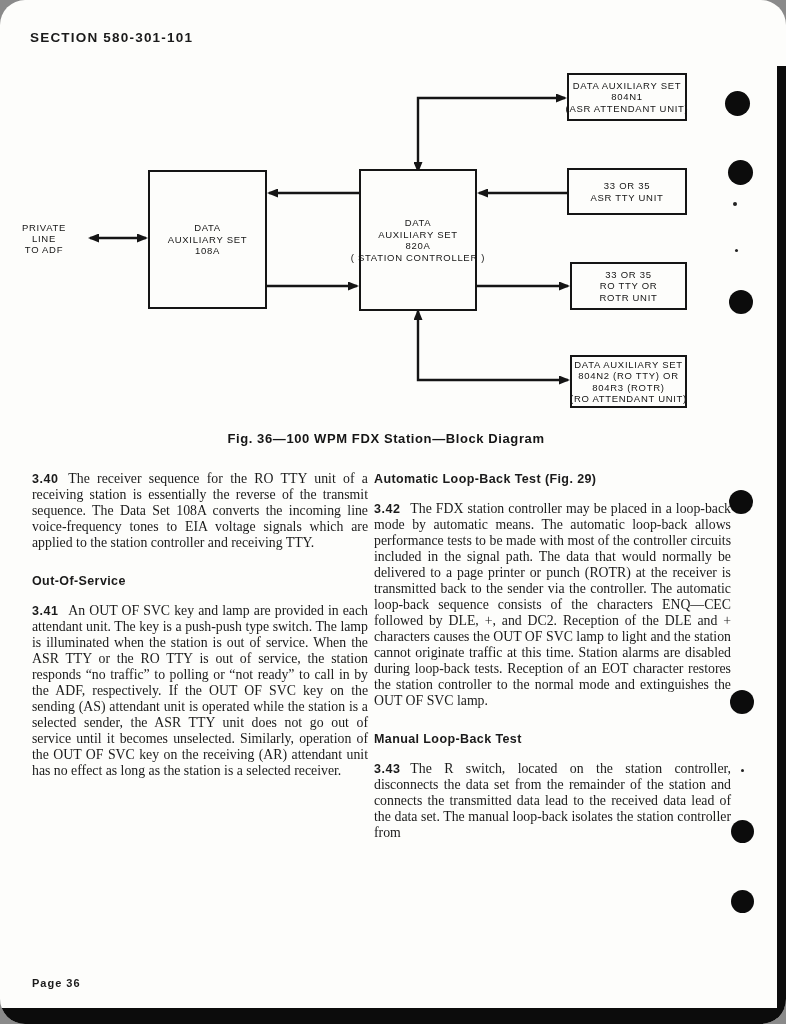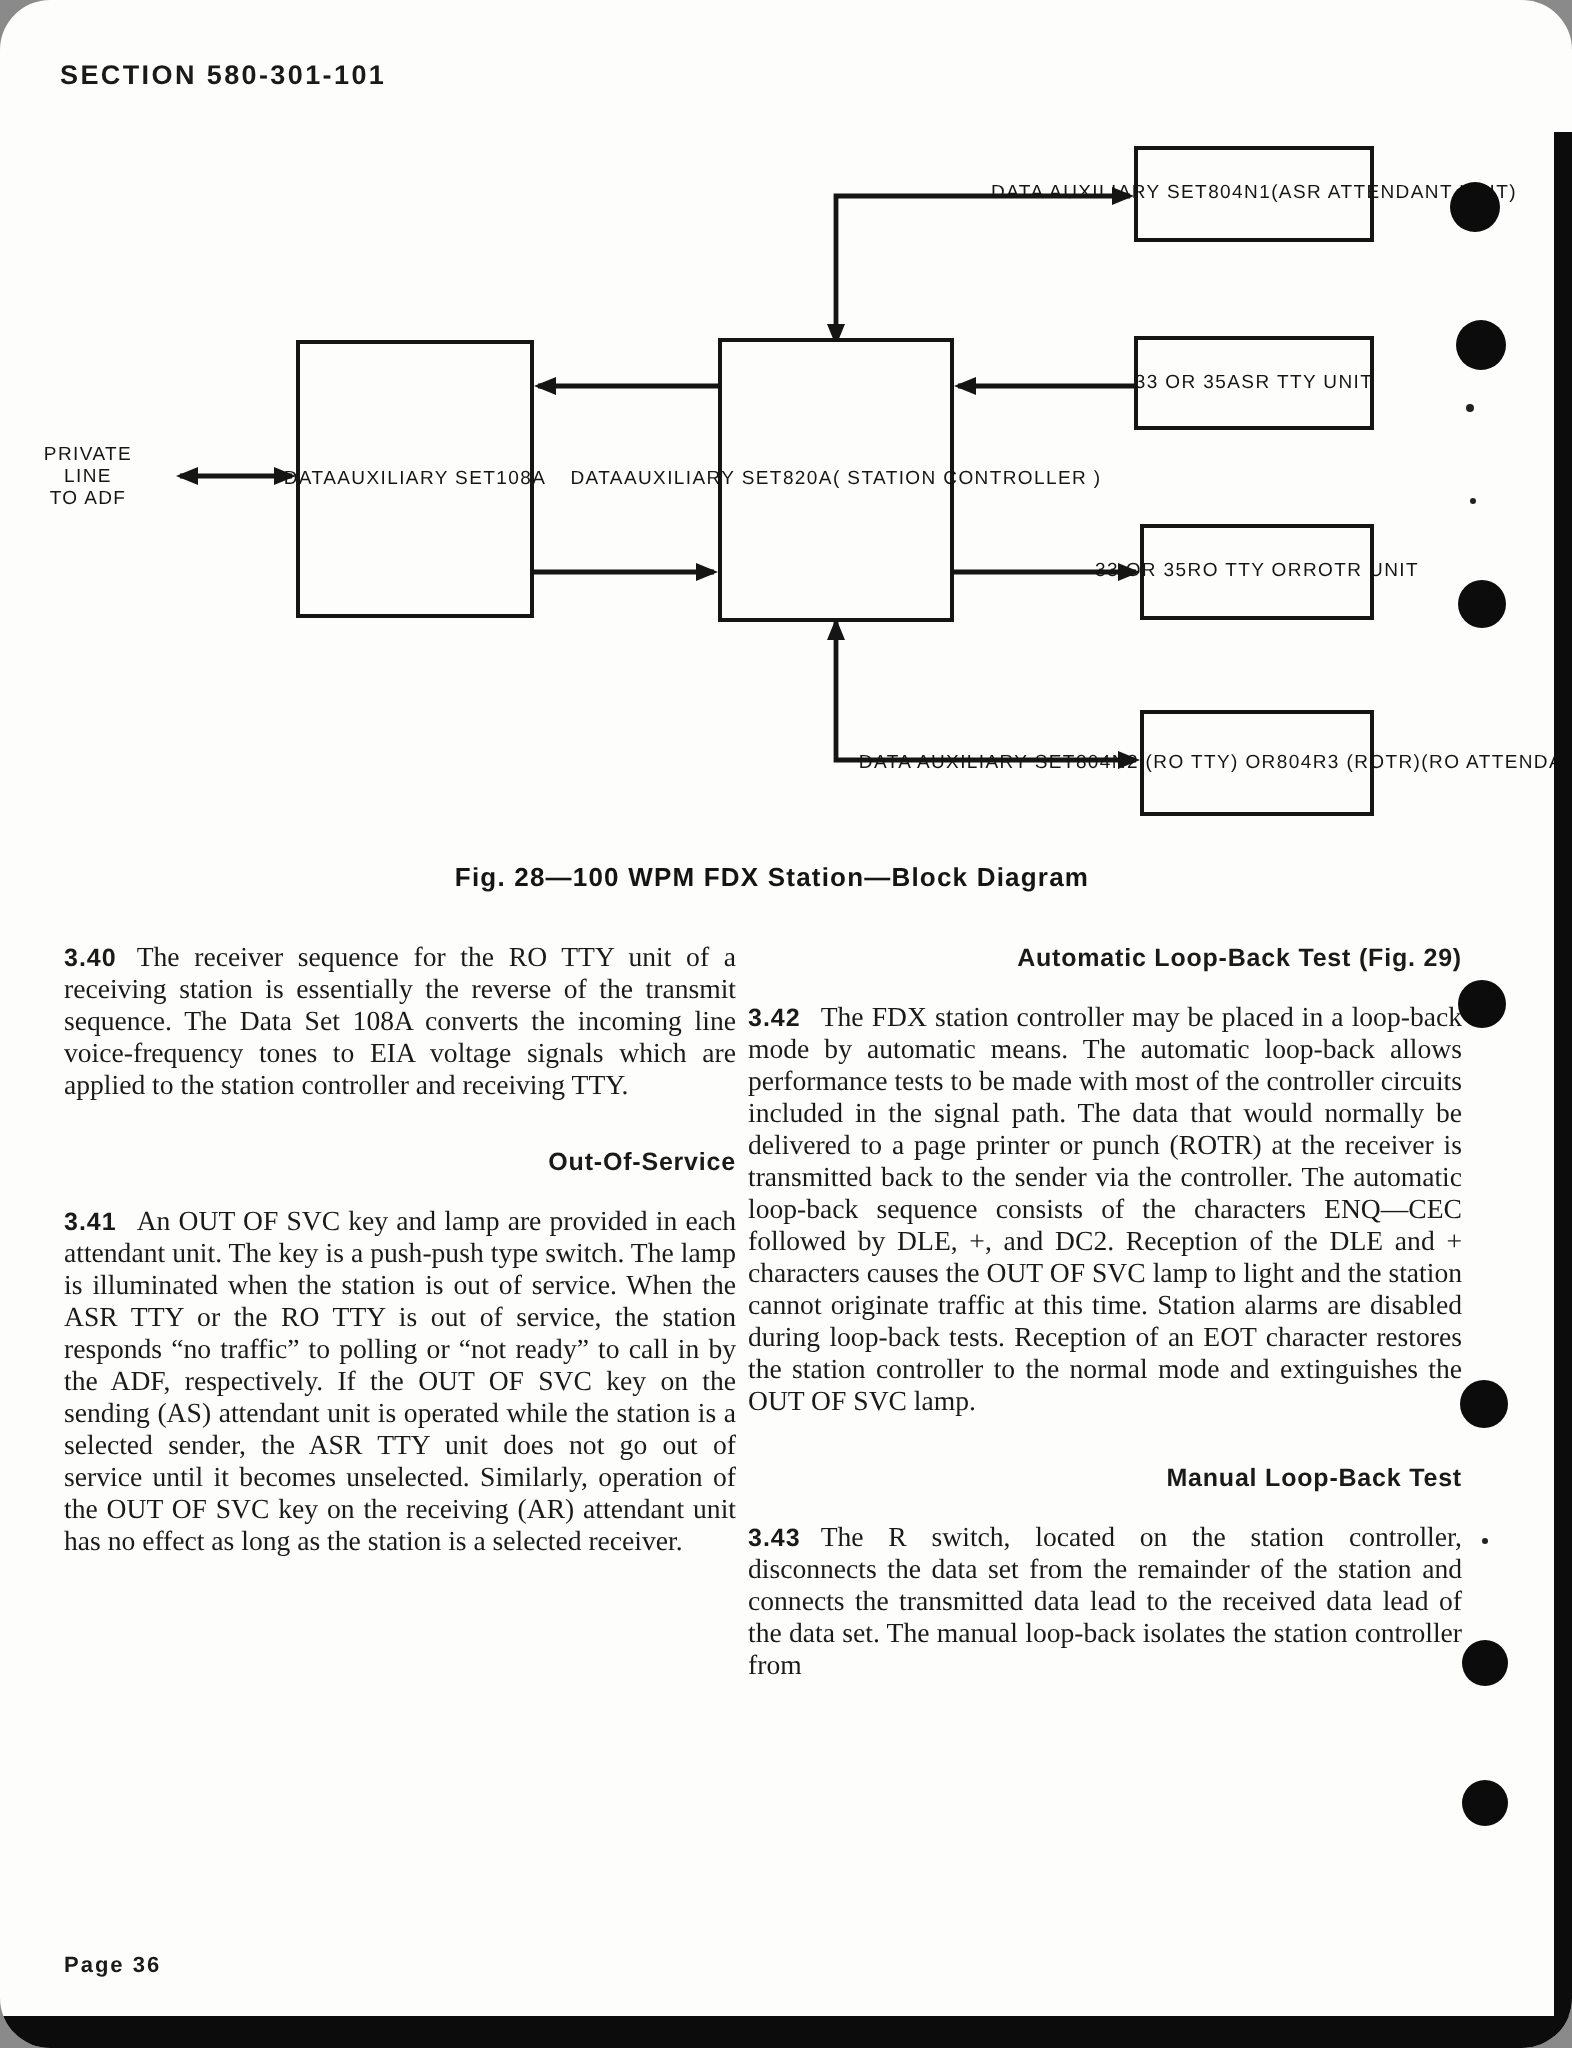--- a/index.html
+++ b/index.html
@@ -9,21 +9,21 @@
   }
   
   .sans-bold{font-family:"Liberation Sans", sans-serif;font-weight:bold;}
   .section-header{position:absolute;left:30px;top:30px;font-size:13.5px;letter-spacing:1.2px;}
   .page-footer{position:absolute;left:32px;top:977px;font-size:11px;letter-spacing:1px;}
   
   .diagram{position:absolute;left:0;top:60px;width:786px;height:370px;}
   .diagram svg{position:absolute;left:0;top:0;}
   .dbox{
     position:absolute;background:#fdfdfb;border:2px solid #151515;
-    display:flex;flex-direction:row;align-items:center;justify-content:center;
+    display:flex;flex-direction:column;align-items:center;justify-content:center;
     font-family:"Liberation Sans", sans-serif;font-size:9.5px;line-height:11.5px;
     letter-spacing:0.7px;text-align:center;color:#151515;white-space:nowrap;
   }
   .ext-label{
     position:absolute;font-family:"Liberation Sans", sans-serif;font-size:9.5px;
     line-height:11px;letter-spacing:0.7px;text-align:center;color:#151515;
   }
   .fig-caption{
     position:absolute;left:0;top:431px;width:772px;text-align:center;
     font-family:"Liberation Sans", sans-serif;font-weight:bold;font-size:13px;
@@ -31,21 +31,21 @@
   }
   
   .col{position:absolute;top:471px;font-size:13.8px;line-height:16px;text-align:justify;}
   .col-left{left:32px;width:336px;}
   .col-right{left:374px;width:357px;}
   .col p{margin:0 0 18px 0;}
   .pnum{font-family:"Liberation Sans", sans-serif;font-weight:bold;font-size:12.5px;
         letter-spacing:0.5px;padding-right:10px;}
   .item-c{padding-left:8px;}
   .subhead{font-family:"Liberation Sans", sans-serif;font-weight:bold;font-size:12.5px;
-           letter-spacing:0.4px;margin:22px 0 14px 0;text-align:right;}
+           letter-spacing:0.4px;margin:22px 0 14px 0;text-align:left;}
   .subhead.first{margin-top:0;}
   
   .dot{position:absolute;background:#0c0c0c;border-radius:50%;}
   .speck{position:absolute;background:#222;border-radius:50%;}
   .edge-strip{position:absolute;left:777px;top:66px;width:9px;height:958px;background:#0c0c0c;}
   .bottom-bar{position:absolute;left:0;top:1008px;width:786px;height:16px;background:#0c0c0c;}
 </style>
 </head>
 <body>
 
@@ -117,21 +117,21 @@
     </div>
 
     <div class="dbox" style="left:570px;top:295px;width:113px;height:49px;">
       <div>DATA AUXILIARY SET</div>
       <div>804N2 (RO TTY) OR</div>
       <div>804R3 (ROTR)</div>
       <div>(RO ATTENDANT UNIT)</div>
     </div>
   </div>
 
-  <div class="fig-caption">Fig. 28—100 WPM FDX Station—Block Diagram</div>
+  <div class="fig-caption">Fig. 36—100 WPM FDX Station—Block Diagram</div>
 
   <div class="col col-left">
 
     <p><span class="pnum">3.40</span><span>The receiver sequence for the RO TTY unit of a receiving station is essentially the reverse of the transmit sequence.  The Data Set 108A converts the incoming line voice-frequency tones to EIA voltage signals which are applied to the station controller and receiving TTY.</span></p>
 
     <div class="subhead">Out-Of-Service</div>
 
     <p><span class="pnum">3.41</span><span>An OUT OF SVC key and lamp are provided in each attendant unit.  The key is a push-push type switch.  The lamp is illuminated when the station is out of service.  When the ASR TTY or the RO TTY is out of service, the station responds “no traffic” to polling or “not ready” to call in by the ADF, respectively.  If the OUT OF SVC key on the sending (AS) attendant unit is operated while the station is a selected sender, the ASR TTY unit does not go out of service until it becomes unselected.  Similarly, operation of the OUT OF SVC key on the receiving (AR) attendant unit has no effect as long as the station is a selected receiver.</span></p>
   </div>
 

